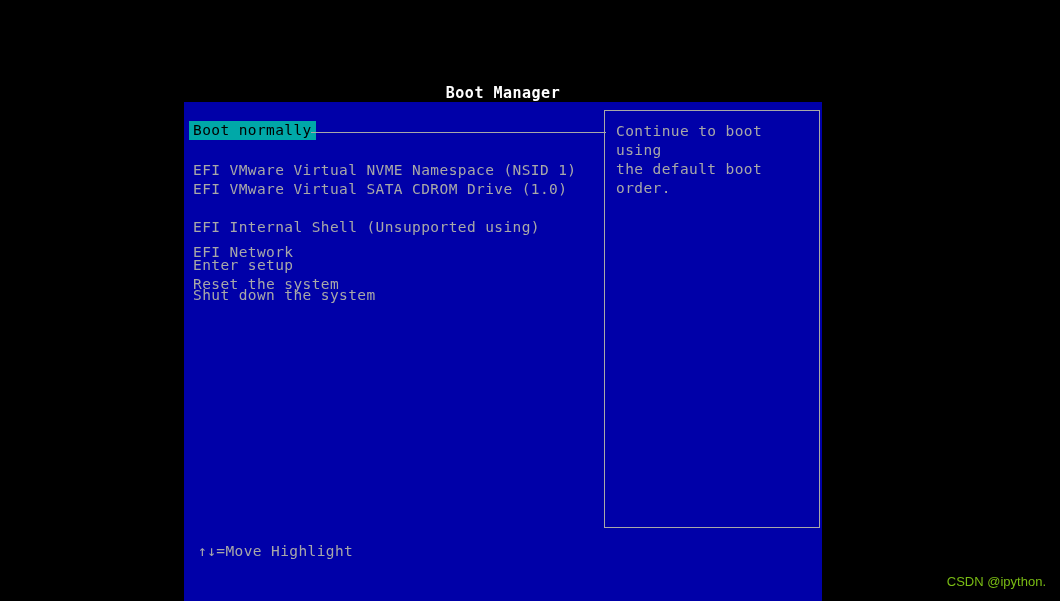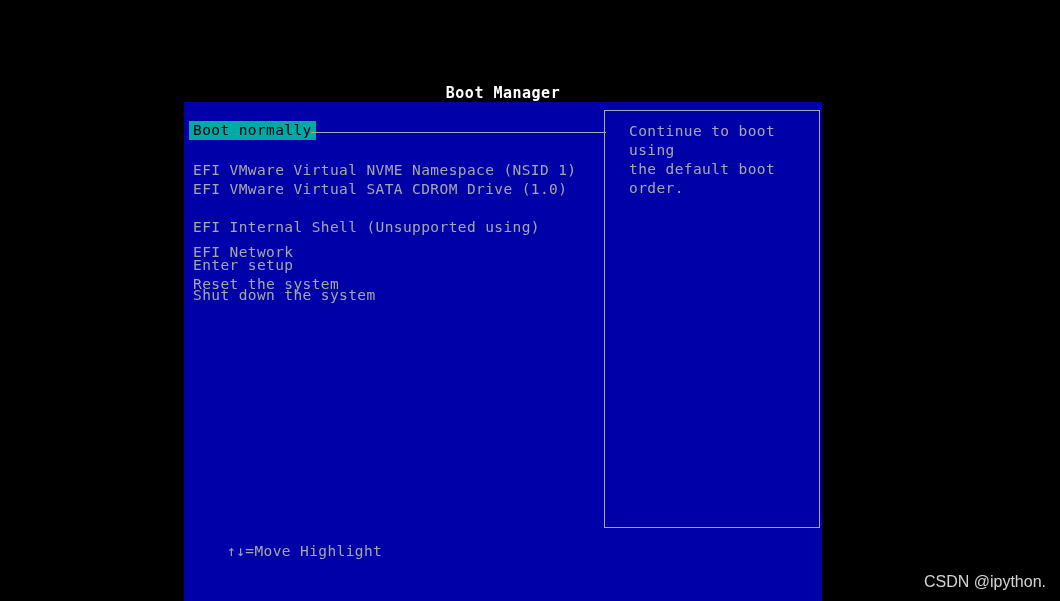--- a/index.html
+++ b/index.html
@@ -97,53 +97,51 @@
   .help-text {
     position: absolute;
     left: 11px;
     top: 11px;
     width: 192px;
     color: #a8a8a8;
     font-size: 14.5px;
     line-height: 19px;
     letter-spacing: 0.4px;
     white-space: pre-line;
-    margin-left: 13px;
   }
 
   
   .statusbar {
     position: absolute;
     left: 184px;
     top: 541px;
     width: 638px;
     height: 20px;
     color: #a8a8a8;
     font-size: 14.5px;
     line-height: 20px;
     letter-spacing: 0.4px;
     white-space: pre;
   }
   .status-item {
     position: absolute;
     top: 0;
     white-space: pre;
-    margin-left: 29px;
   }
   .status-move { left: 14px; }
   .status-enter { left: 207px; }
 
   
   .watermark {
     position: absolute;
     right: 14px;
     bottom: 8px;
-    color: #e5e5e5;
+    color: #84cc16;
     font-family: "Liberation Sans", "DejaVu Sans", sans-serif;
-    font-size: 16px;
+    font-size: 13px;
     line-height: 22px;
     white-space: pre;
     opacity: 0.92;
   }
 </style>
 </head>
 <body>
 
 <div id="screen">
 

